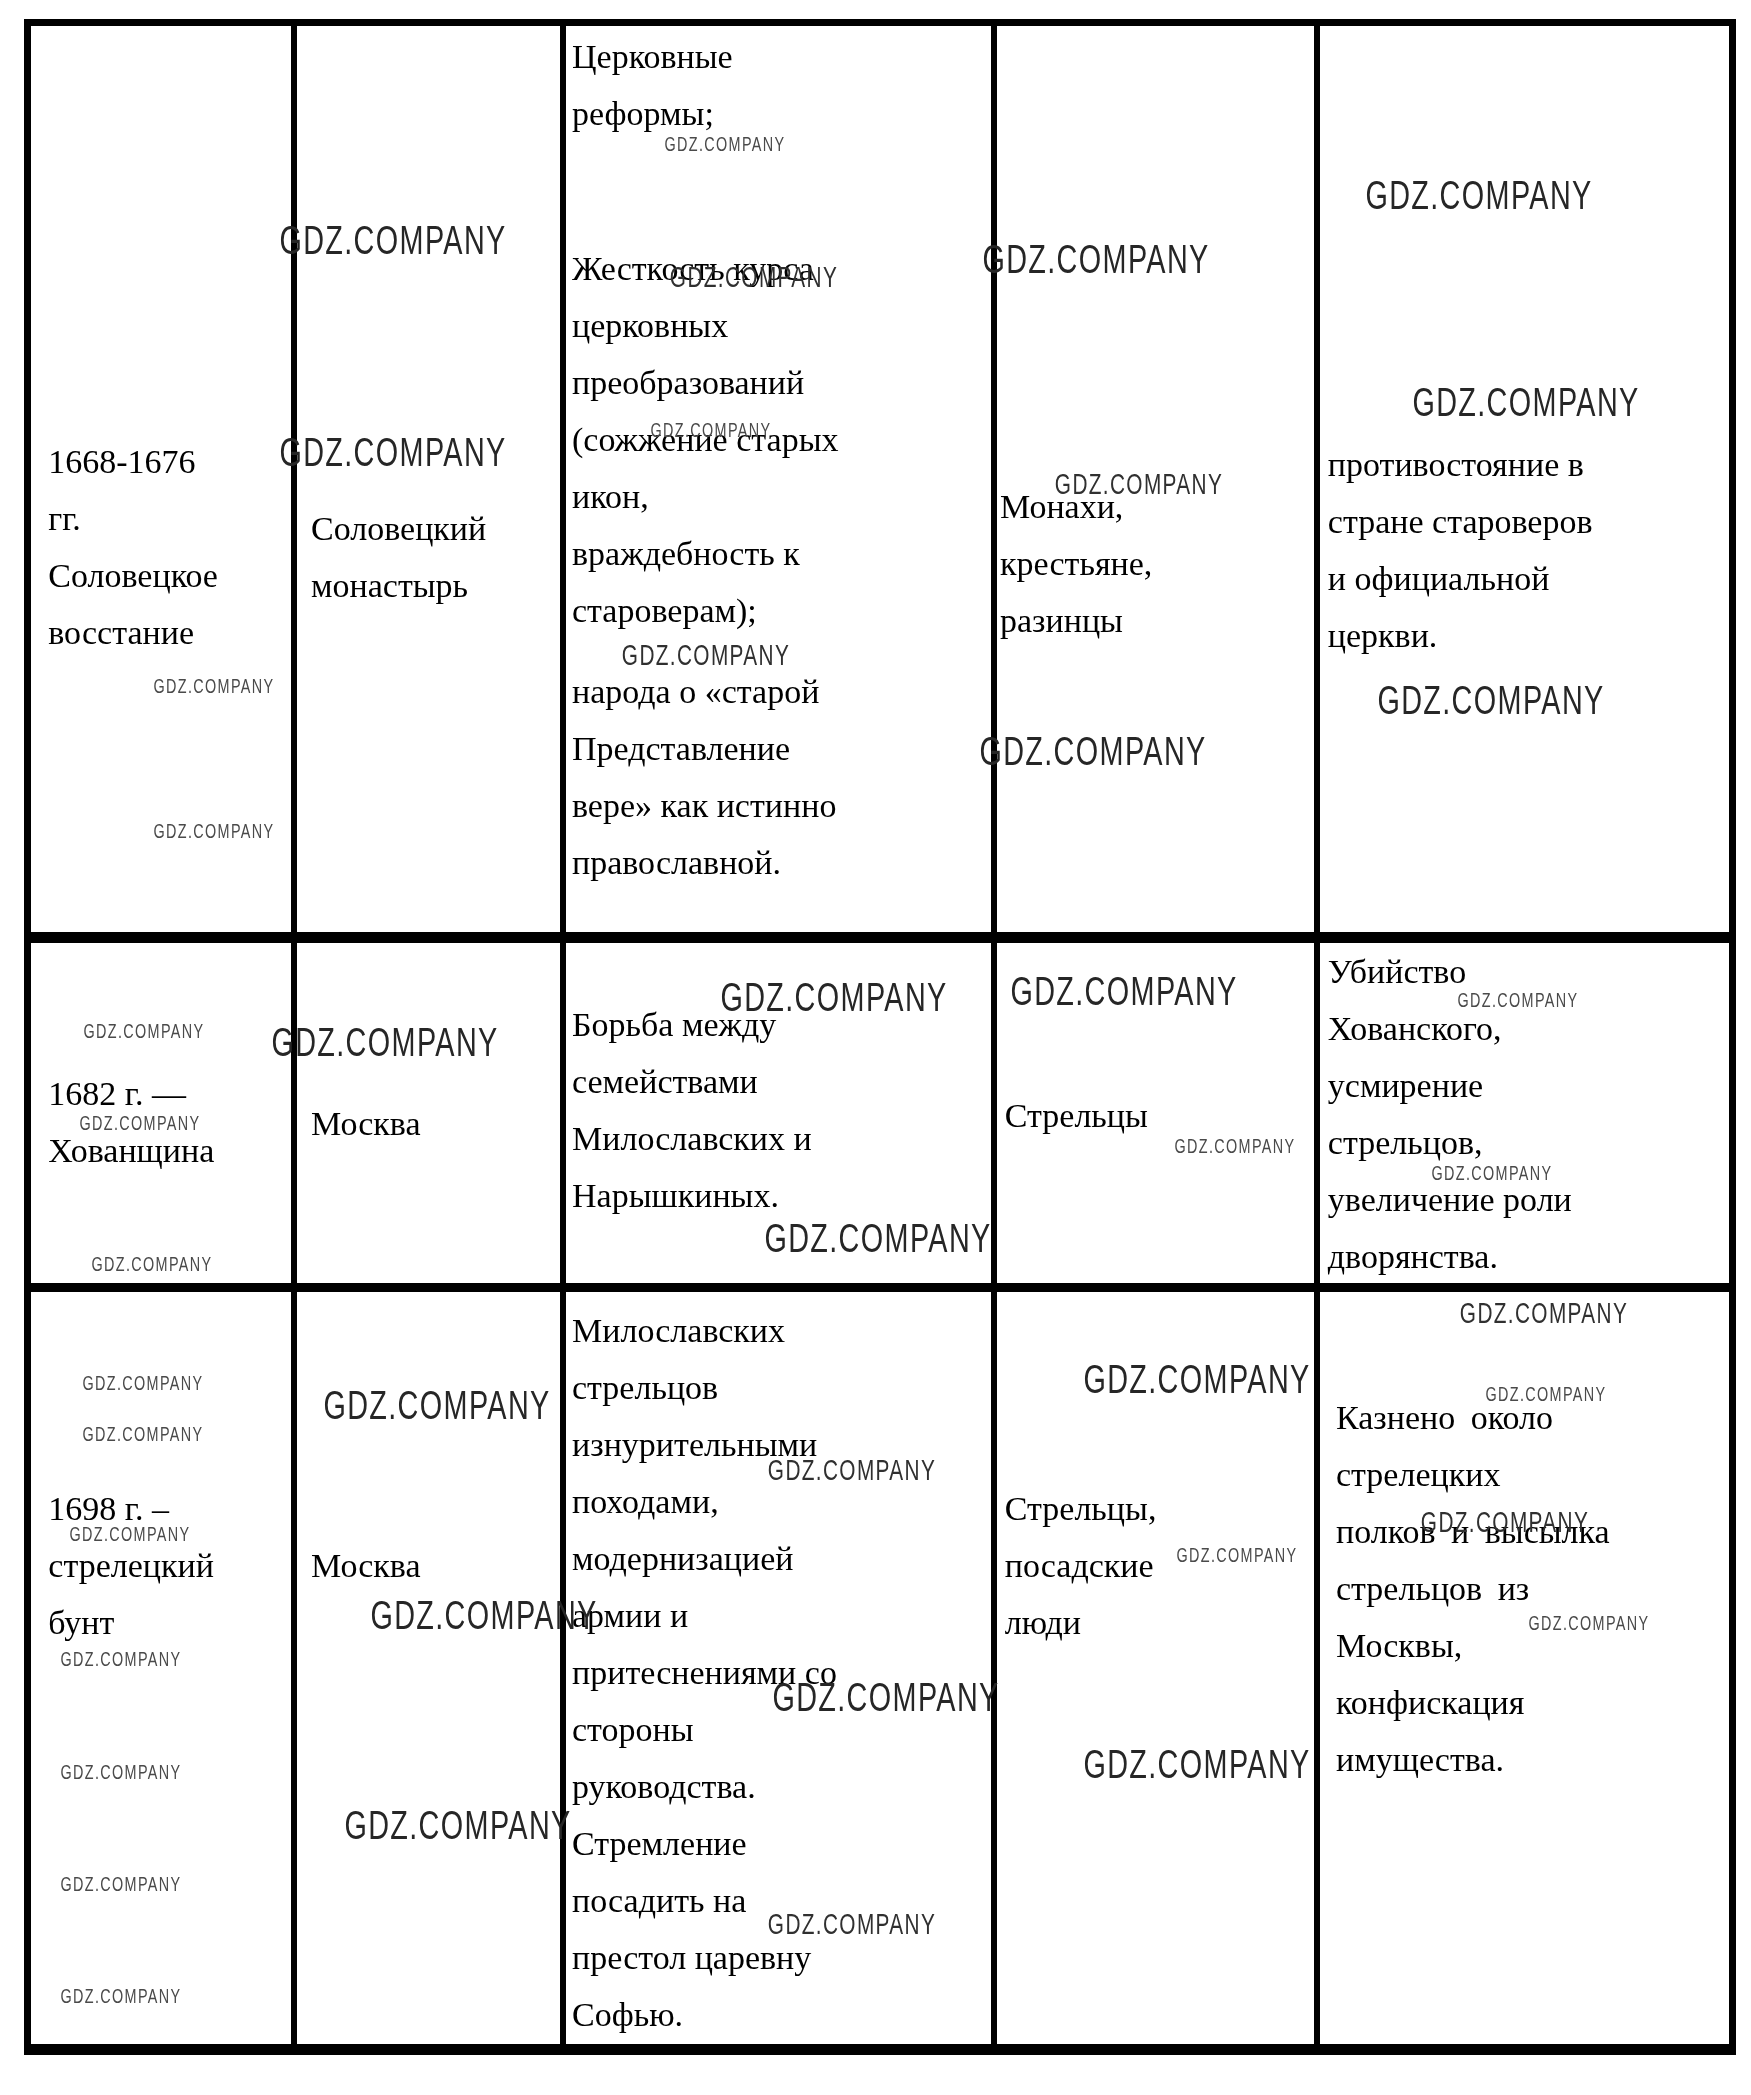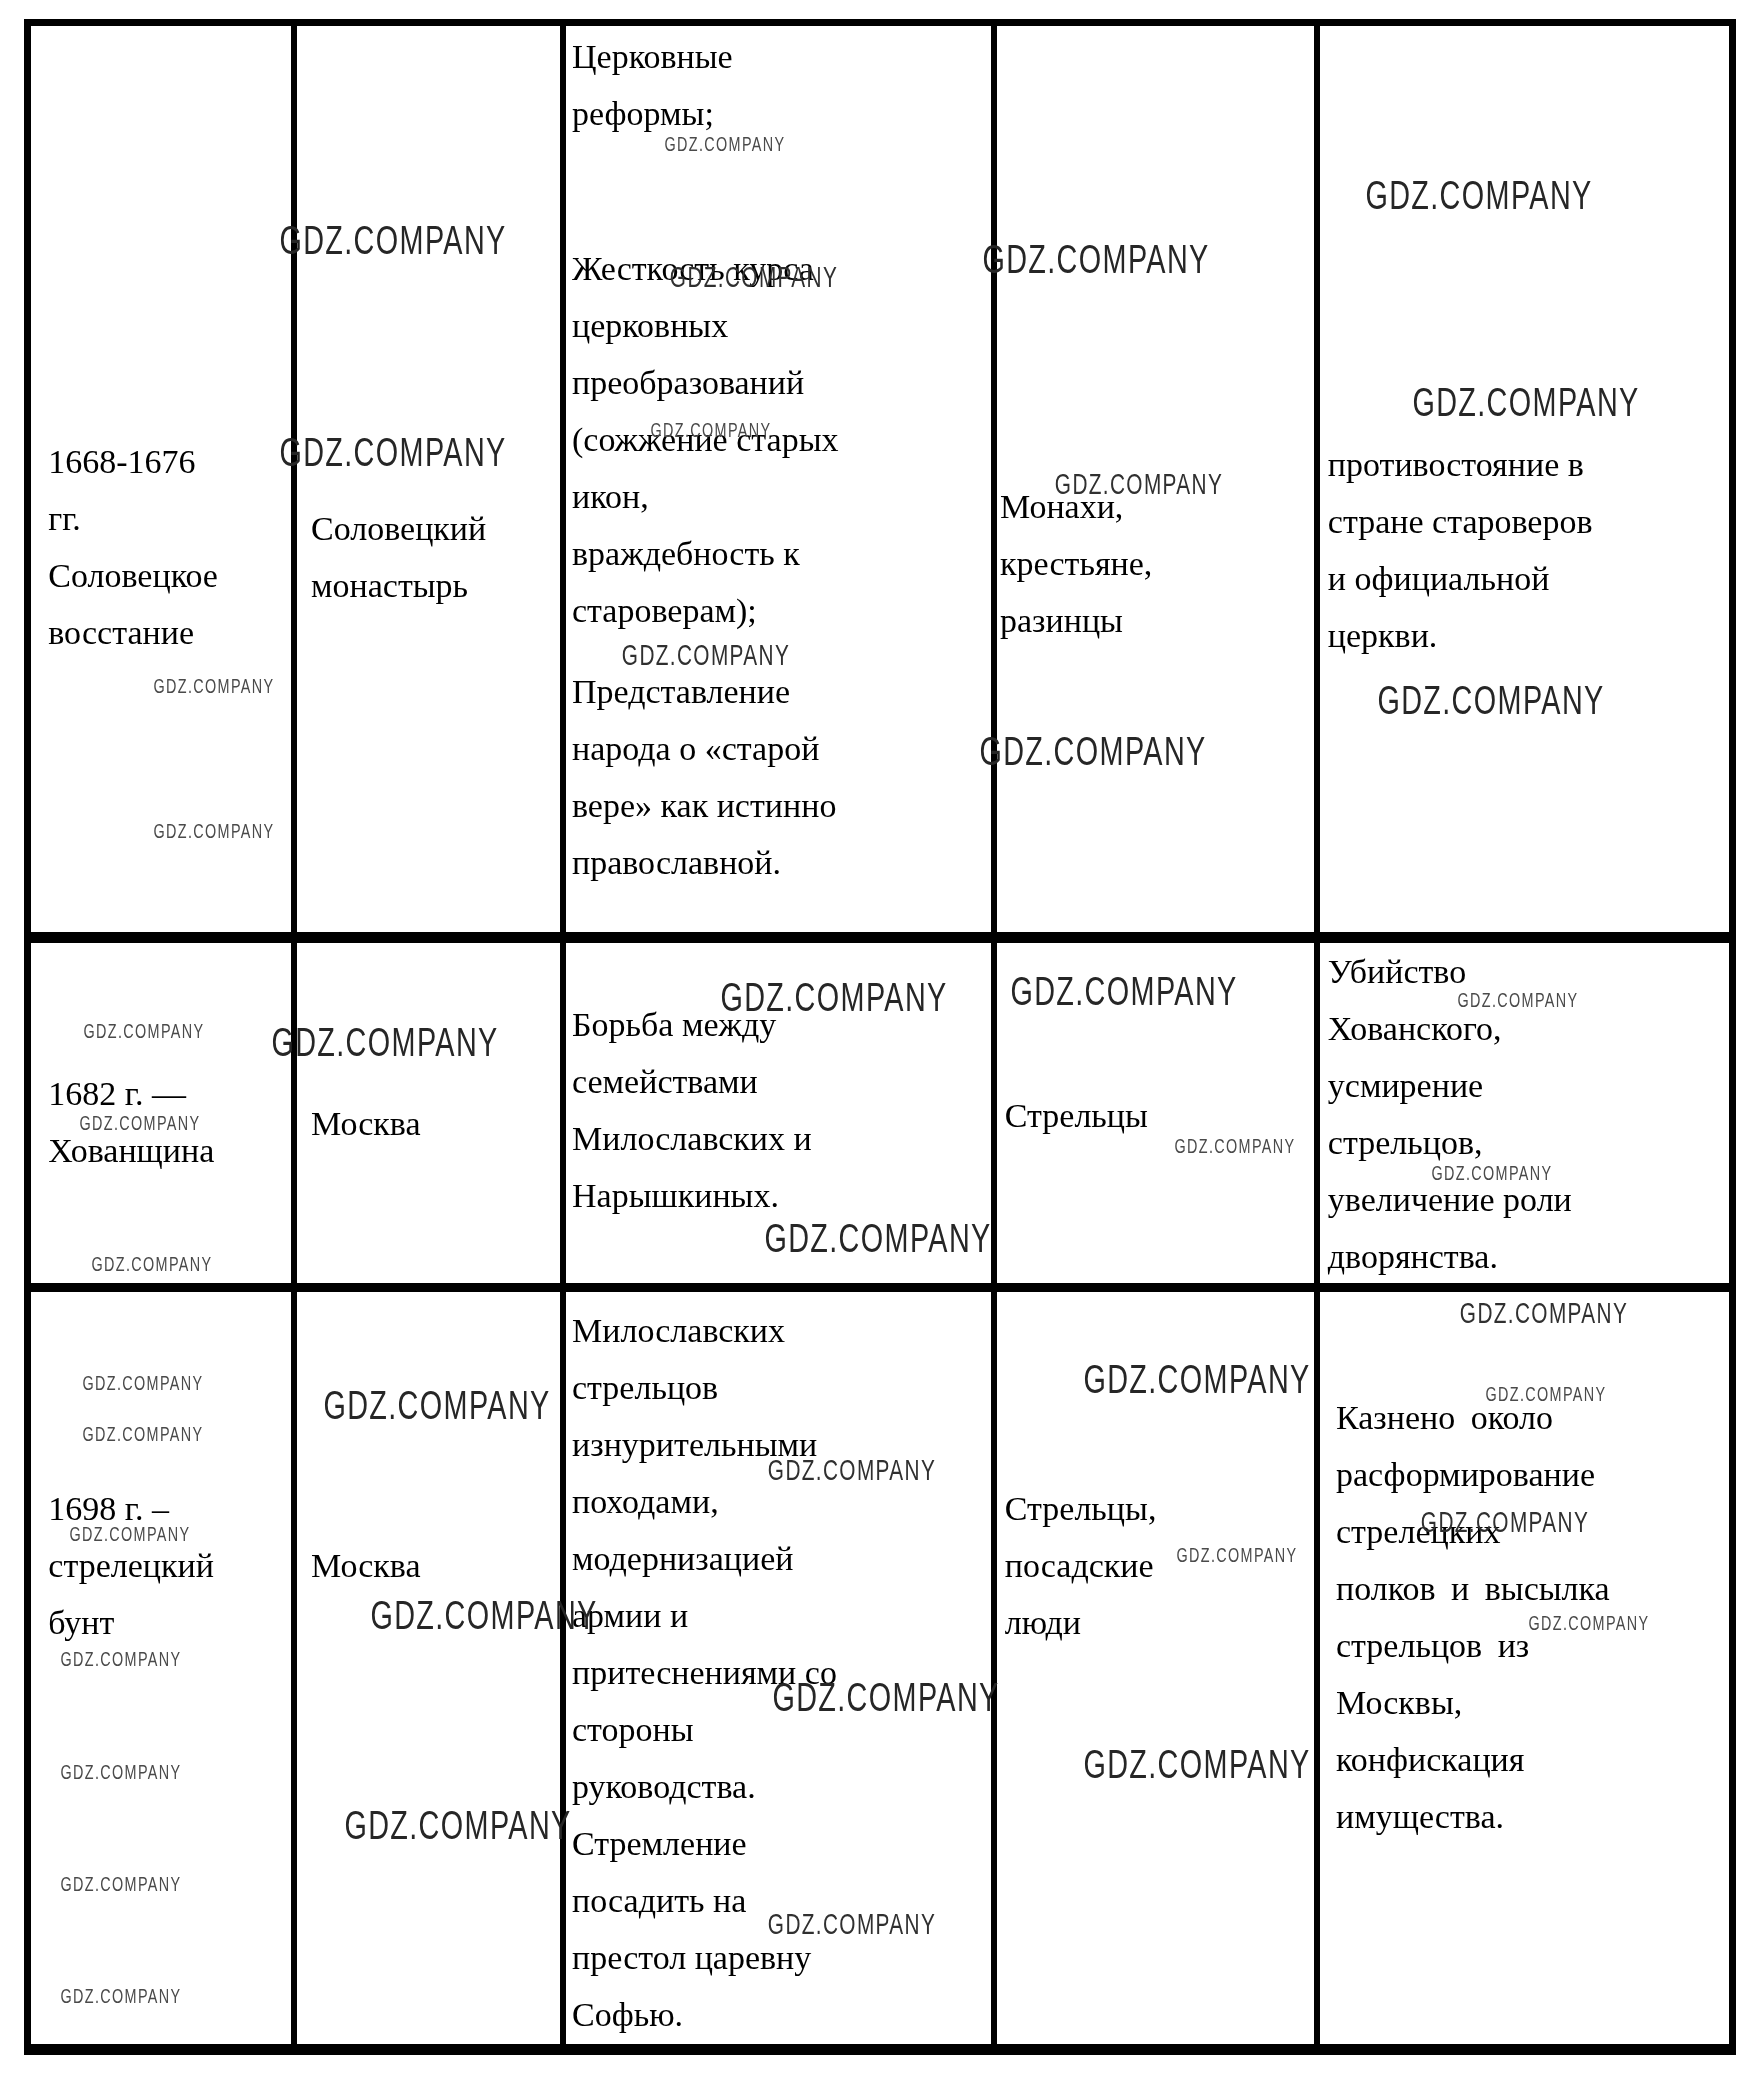--- a/index.html
+++ b/index.html
@@ -66,22 +66,22 @@
       <div class="para2">
           <div class="tl">Жесткость курса</div>
           <div class="tl">церковных</div>
           <div class="tl">преобразований</div>
           <div class="tl">(сожжение старых</div>
           <div class="tl">икон,</div>
           <div class="tl">враждебность к</div>
           <div class="tl">староверам);</div>
         </div>
       <div class="para3">
+          <div class="tl">народа о «старой</div>
           <div class="tl">Представление</div>
-          <div class="tl">народа о «старой</div>
           <div class="tl">вере» как истинно</div>
           <div class="tl">православной.</div>
         </div>
     </div>
     <div class="cell r1c4">
         <div class="tl">Монахи,</div>
         <div class="tl">крестьяне,</div>
         <div class="tl">разинцы</div>
       </div>
     <div class="cell r1c5 lastcol">
@@ -139,21 +139,20 @@
         <div class="tl">престол царевну</div>
         <div class="tl">Софью.</div>
       </div>
     <div class="cell row3 r3c4">
         <div class="tl">Стрельцы,</div>
         <div class="tl">посадские</div>
         <div class="tl">люди</div>
       </div>
     <div class="cell row3 r3c5 lastcol">
         <div class="tl">Казнено около</div>
-        <div class="tl">расформирование</div>
         <div class="tl">стрелецких</div>
         <div class="tl">полков и высылка</div>
         <div class="tl">стрельцов из</div>
         <div class="tl">Москвы,</div>
         <div class="tl">конфискация</div>
         <div class="tl">имущества.</div>
       </div>
 
   </div>
 

